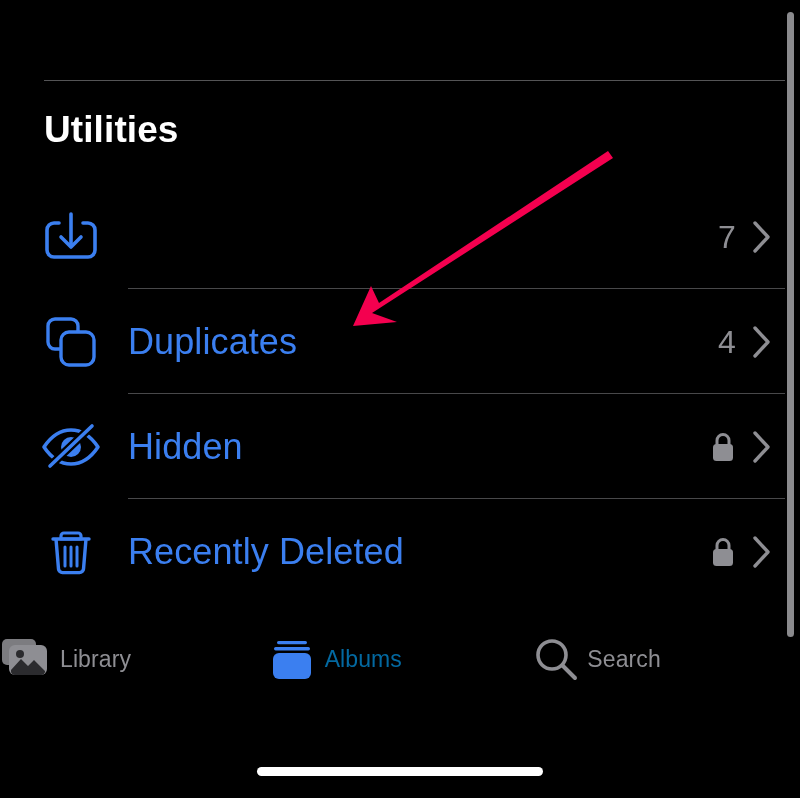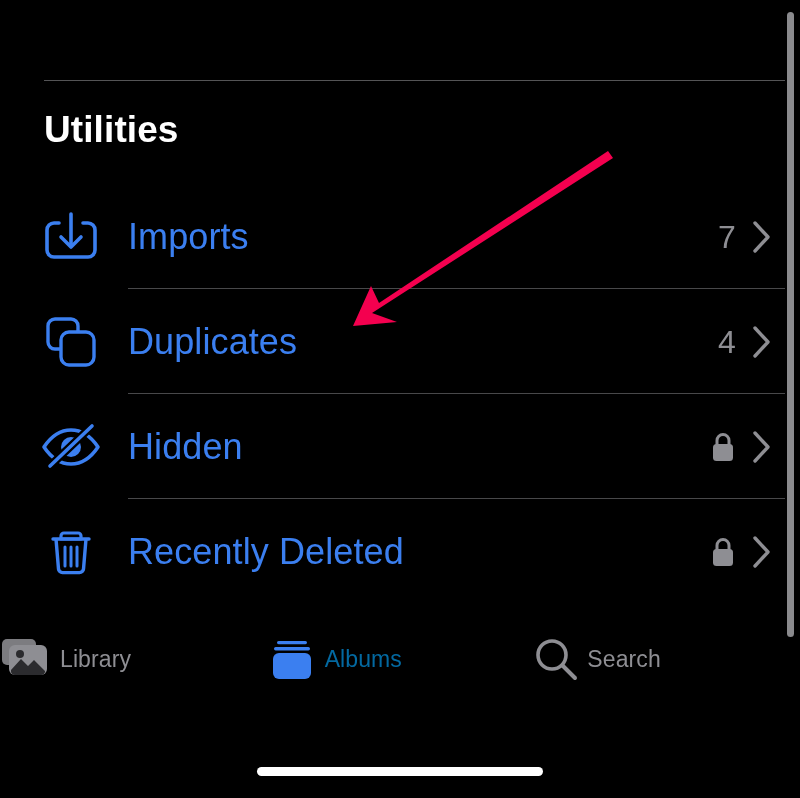--- a/index.html
+++ b/index.html
@@ -222,21 +222,20 @@
     <div class="list">
 
       <div class="row">
         <span class="row-icon">
           <svg width="58" height="58" viewBox="0 0 58 58" fill="none">
             <path d="M17 15 H12 a7 7 0 0 0 -7 7 v20 a7 7 0 0 0 7 7 h34 a7 7 0 0 0 7 -7 V22 a7 7 0 0 0 -7 -7 h-5" stroke="#3B7FF0" stroke-width="3.6" stroke-linecap="round" stroke-linejoin="round"></path>
             <path d="M29 6 V38" stroke="#3B7FF0" stroke-width="3.6" stroke-linecap="round"></path>
             <path d="M19 29 L29 39 L39 29" stroke="#3B7FF0" stroke-width="3.6" stroke-linecap="round" stroke-linejoin="round"></path>
           </svg>
         </span>
-        <span class="row-label">Imports</span>
         <span class="row-right">
           <span class="row-count">7</span>
           <svg class="chevron" width="20" height="34" viewBox="0 0 20 34" fill="none">
             <path d="M3 3 L16 17 L3 31" stroke="#8E8E93" stroke-width="3.4" stroke-linecap="round" stroke-linejoin="round"></path>
           </svg>
         </span>
         <div class="row-sep"></div>
       </div>
 
       <div class="row">

